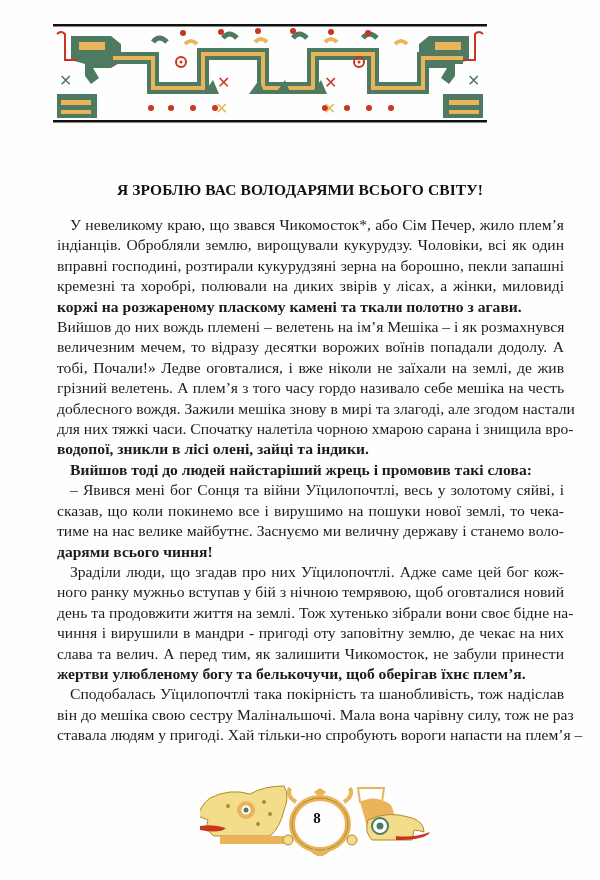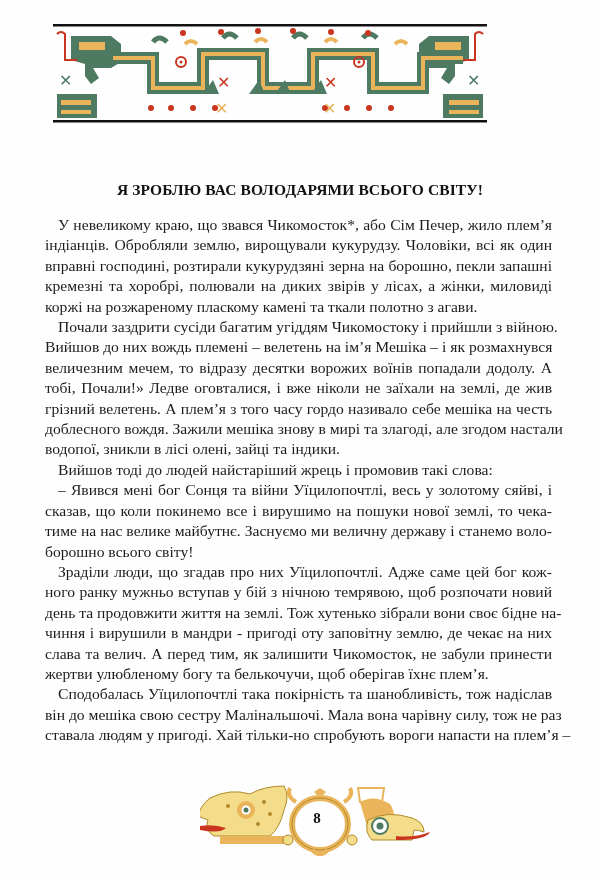--- a/index.html
+++ b/index.html
@@ -6,25 +6,25 @@
   body {
     width:600px; height:880px; background:#fefefe; position:relative; overflow:hidden;
     font-family:"Liberation Serif","DejaVu Serif",serif; color:#1c1c1c;
   }
   .ornament-top { position:absolute; left:53px; top:24px; width:434px; height:100px; }
   .title {
     position:absolute; left:0; width:600px; top:181px; text-align:center;
     font-weight:bold; font-size:15.5px; letter-spacing:0.1px; color:#111;
   }
   .body-text {
-    position:absolute; left:45px; width:507px; top:215px;
+    position:absolute; left:57px; width:507px; top:215px;
     font-size:15.6px; line-height:20.4px; text-align:justify;
   }
   .line { display:block; white-space:nowrap; text-align-last:justify; text-align:justify; }
-  .line.last { text-align-last:left; }
+  .line.last { text-align-last:left;font-weight:bold; }
   .indent { padding-left:13px; }
   .ornament-bottom { position:absolute; left:200px; top:780px; width:240px; height:80px; }
   .page-num {
     position:absolute; left:302px; top:810px; width:30px; text-align:center;
     font-weight:bold; font-size:15px; color:#111;
   }
 </style>
 </head>
 <body>
 
@@ -101,40 +101,40 @@
 
 <div class="body-text">
   <div>
     <span class="line indent">У невеликому краю, що звався Чикомосток*, або Сім Печер, жило плем’я</span>
     <span class="line">індіанців. Обробляли землю, вирощували кукурудзу. Чоловіки, всі як один</span>
     <span class="line">вправні господині, розтирали кукурудзяні зерна на борошно, пекли запашні</span>
     <span class="line">кремезні та хоробрі, полювали на диких звірів у лісах, а жінки, миловиді</span>
     <span class="line last">коржі на розжареному пласкому камені та ткали полотно з агави.</span>
   </div>
   <div>
-    <span class="line indent">Почали заздрити сусіди багатим угіддям Чикомостоку і прийшли з війною.</span>
     <span class="line">Вийшов до них вождь племені – велетень на ім’я Мешіка – і як розмахнувся</span>
     <span class="line">величезним мечем, то відразу десятки ворожих воїнів попадали додолу. А</span>
     <span class="line">тобі, Почали!» Ледве оговталися, і вже ніколи не заїхали на землі, де жив</span>
     <span class="line">грізний велетень. А плем’я з того часу гордо називало себе мешіка на честь</span>
     <span class="line">доблесного вождя. Зажили мешіка знову в мирі та злагоді, але згодом настали</span>
+    <span class="line">для них тяжкі часи. Спочатку налетіла чорною хмарою сарана і знищила вро-</span>
     <span class="line last">водопої, зникли в лісі олені, зайці та індики.</span>
   </div>
   <div>
     <span class="line indent last">Вийшов тоді до людей найстаріший жрець і промовив такі слова:</span>
   </div>
   <div>
     <span class="line indent">– Явився мені бог Сонця та війни Уїцилопочтлі, весь у золотому сяйві, і</span>
     <span class="line">сказав, що коли покинемо все і вирушимо на пошуки нової землі, то чека-</span>
     <span class="line">тиме на нас велике майбутнє. Заснуємо ми величну державу і станемо воло-</span>
-    <span class="line last">борошно всього світу!</span>
+    <span class="line last">дарями всього чиння!</span>
   </div>
   <div>
     <span class="line indent">Зраділи люди, що згадав про них Уїцилопочтлі. Адже саме цей бог кож-</span>
-    <span class="line">ного ранку мужньо вступав у бій з нічною темрявою, щоб розпочати новий</span>
+    <span class="line">ного ранку мужньо вступав у бій з нічною темрявою, щоб оговталися новий</span>
     <span class="line">день та продовжити життя на землі. Тож хутенько зібрали вони своє бідне на-</span>
     <span class="line">чиння і вирушили в мандри - пригоді оту заповітну землю, де чекає на них</span>
     <span class="line">слава та велич. А перед тим, як залишити Чикомосток, не забули принести</span>
     <span class="line last">жертви улюбленому богу та белькочучи, щоб оберігав їхнє плем’я.</span>
   </div>
   <div>
     <span class="line indent">Сподобалась Уїцилопочтлі така покірність та шанобливість, тож надіслав</span>
     <span class="line">він до мешіка свою сестру Малінальшочі. Мала вона чарівну силу, тож не раз</span>
     <span class="line">ставала людям у пригоді. Хай тільки-но спробують вороги напасти на плем’я –</span>
   </div>

